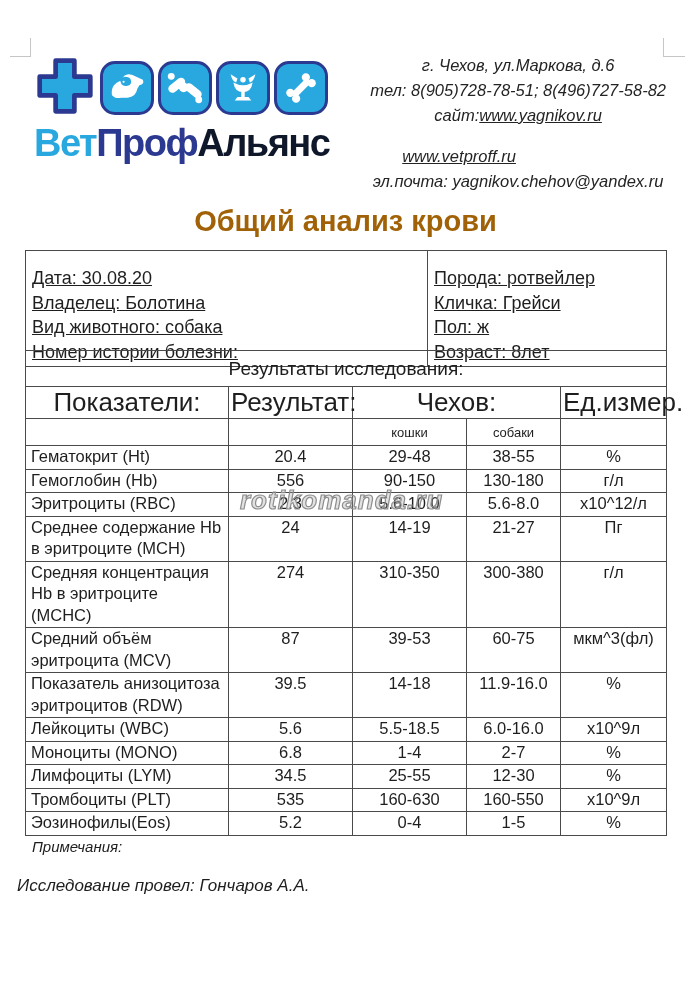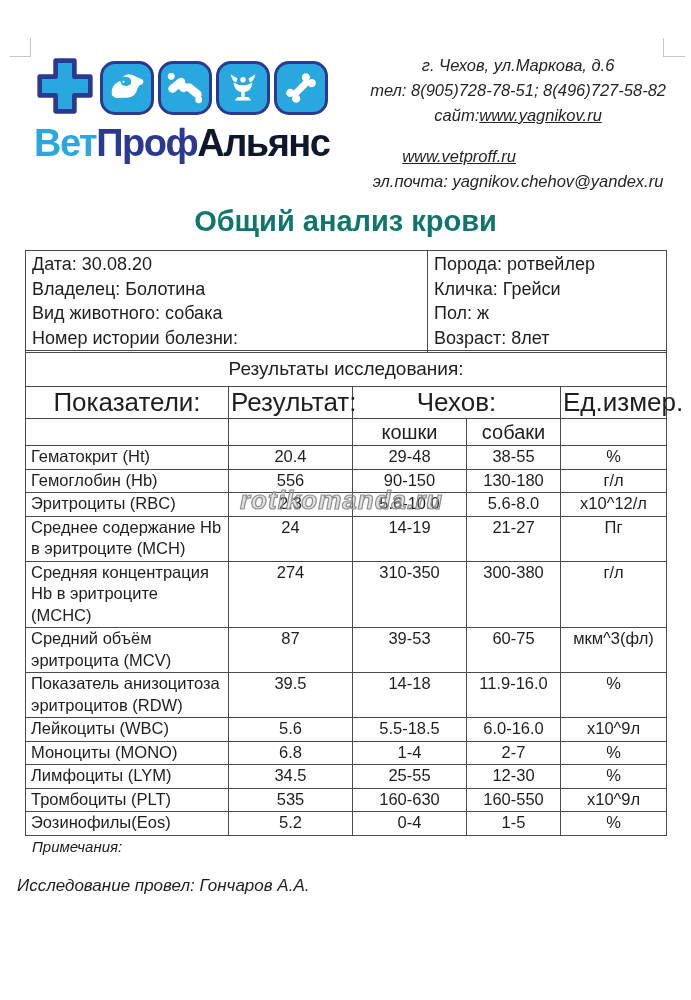--- a/index.html
+++ b/index.html
@@ -28,33 +28,33 @@
 
   
   .contact-block { position:absolute; right:25px; top:53px; text-align:center;
     font-style:italic; font-size:16.5px; line-height:25px; color:#242424; }
   .contact-block .spacer { height:16px; }
   .u { text-decoration:underline; }
   .vetproff-line { padding-right:118px; }
 
   
   .doc-title { position:absolute; left:0; top:205px; width:100%;
-    text-align:center; font-size:29px; font-weight:bold; color:#0f766e; }
+    text-align:center; font-size:29px; font-weight:bold; color:#a16207; }
 
   
   table { border-collapse:collapse; table-layout:fixed; }
   .info-table { position:absolute; left:25px; top:250px; width:641px; }
   .info-table td { border:1px solid #4a4a4a; vertical-align:top;
-    font-size:18px; line-height:24.5px; padding:1px 6px 2px 6px; }
+    font-size:18px; line-height:24.5px; padding:15px 6px 2px 6px;text-decoration:underline; }
 
   .results-table { position:absolute; left:25px; top:350px; width:641px; }
   .results-table td, .results-table th { border:1px solid #4a4a4a; font-weight:normal; }
   .section-header-cell { text-align:center; font-size:19px; height:36px; padding:0 4px; }
   .head-cell { text-align:center; font-size:26px; height:26px; padding:0 2px; }
-  .subhead-cell { text-align:center; font-size:20px; height:27px; padding:0 2px; }
+  .subhead-cell { text-align:center; font-size:13px; height:27px; padding:0 2px; }
   .results-table tbody td { font-size:16.5px; line-height:21.5px;
     padding:0 5px 1px 5px; vertical-align:top; }
   .cell-left { text-align:left; }
   .cell-center { text-align:center; }
 
   
   .watermark { position:absolute; left:240px; top:485px; z-index:5;
     font-size:26px; font-weight:bold; font-style:italic; letter-spacing:1px;
     color:rgba(150,150,150,0.28);
     -webkit-text-stroke:1.2px #8d8d8d; white-space:nowrap; }

